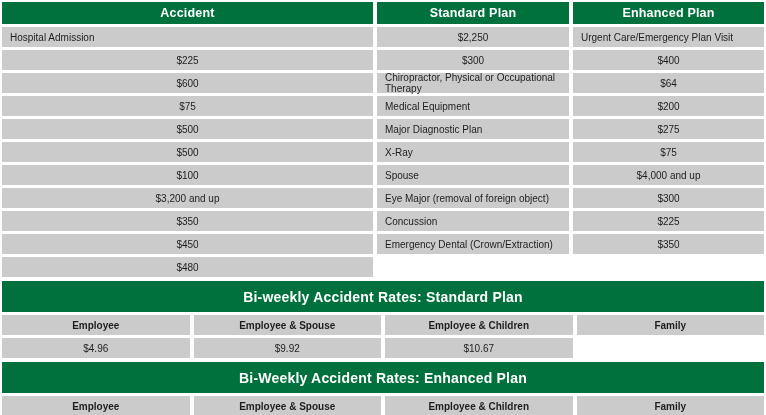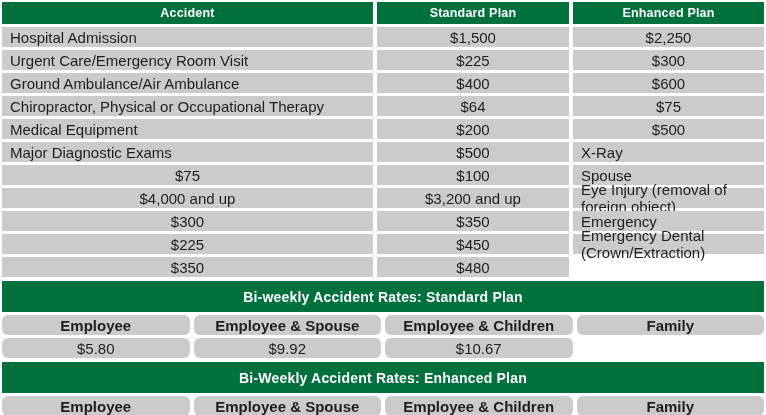--- a/index.html
+++ b/index.html
@@ -42,21 +42,21 @@
     display: flex;
     align-items: center;
     justify-content: center;
     letter-spacing: 0.2px;
   }
   .cell {
     background: var(--row-gray);
     height: 20px;
     display: flex;
     align-items: center;
-    font-size: 15px;
+    font-size: 10px;
     color: var(--text);
   }
   .cell.label {
     justify-content: flex-start;
     padding-left: 8px;
   }
   .cell.val {
     justify-content: center;
   }
   
@@ -76,75 +76,73 @@
   
   .rates {
     display: grid;
     grid-template-columns: repeat(4, 1fr);
     column-gap: 4px;
     row-gap: 3px;
     background: #ffffff;
   }
   .rates .cell {
     justify-content: center;
-    border-radius: 6px;
   }
   .rates .colhead {
     font-weight: bold;
   }
 </style>
 </head>
 <body>
 
 <div class="page">
   <div class="benefits">
       <div class="hcell">Accident</div>
       <div class="hcell">Standard Plan</div>
       <div class="hcell">Enhanced Plan</div>
       <div class="cell label">Hospital Admission</div>
-      <div class="cell val">$1,500</div>
       <div class="cell val">$2,250</div>
-      <div class="cell label">Urgent Care/Emergency Room Visit</div>
+      <div class="cell label">Urgent Care/Emergency Plan Visit</div>
       <div class="cell val">$225</div>
       <div class="cell val">$300</div>
-      <div class="cell label">Ground Ambulance/Air Ambulance</div>
       <div class="cell val">$400</div>
       <div class="cell val">$600</div>
       <div class="cell label">Chiropractor, Physical or Occupational Therapy</div>
       <div class="cell val">$64</div>
       <div class="cell val">$75</div>
       <div class="cell label">Medical Equipment</div>
       <div class="cell val">$200</div>
       <div class="cell val">$500</div>
-      <div class="cell label">Major Diagnostic Exams</div>
+      <div class="cell label">Major Diagnostic Plan</div>
+      <div class="cell val">$275</div>
       <div class="cell val">$500</div>
       <div class="cell label">X-Ray</div>
       <div class="cell val">$75</div>
       <div class="cell val">$100</div>
       <div class="cell label">Spouse</div>
       <div class="cell val">$4,000 and up</div>
       <div class="cell val">$3,200 and up</div>
-      <div class="cell label">Eye Injury (removal of foreign object)</div>
+      <div class="cell label">Eye Major (removal of foreign object)</div>
       <div class="cell val">$300</div>
       <div class="cell val">$350</div>
-      <div class="cell label">Emergency</div>
+      <div class="cell label">Concussion</div>
       <div class="cell val">$225</div>
       <div class="cell val">$450</div>
       <div class="cell label">Emergency Dental (Crown/Extraction)</div>
       <div class="cell val">$350</div>
       <div class="cell val">$480</div>
     </div>
   <div>
       <div class="banner">Bi-weekly Accident Rates: Standard Plan</div>
       <div class="rates">
         <div class="cell colhead">Employee</div>
         <div class="cell colhead">Employee &amp; Spouse</div>
         <div class="cell colhead">Employee &amp; Children</div>
         <div class="cell colhead">Family</div>
-        <div class="cell val">$5.80</div>
+        <div class="cell val">$4.96</div>
         <div class="cell val">$9.92</div>
         <div class="cell val">$10.67</div>
       </div>
       <div class="banner">Bi-Weekly Accident Rates: Enhanced Plan</div>
       <div class="rates">
         <div class="cell colhead">Employee</div>
         <div class="cell colhead">Employee &amp; Spouse</div>
         <div class="cell colhead">Employee &amp; Children</div>
         <div class="cell colhead">Family</div>
         <div class="cell val">$8.31</div>

